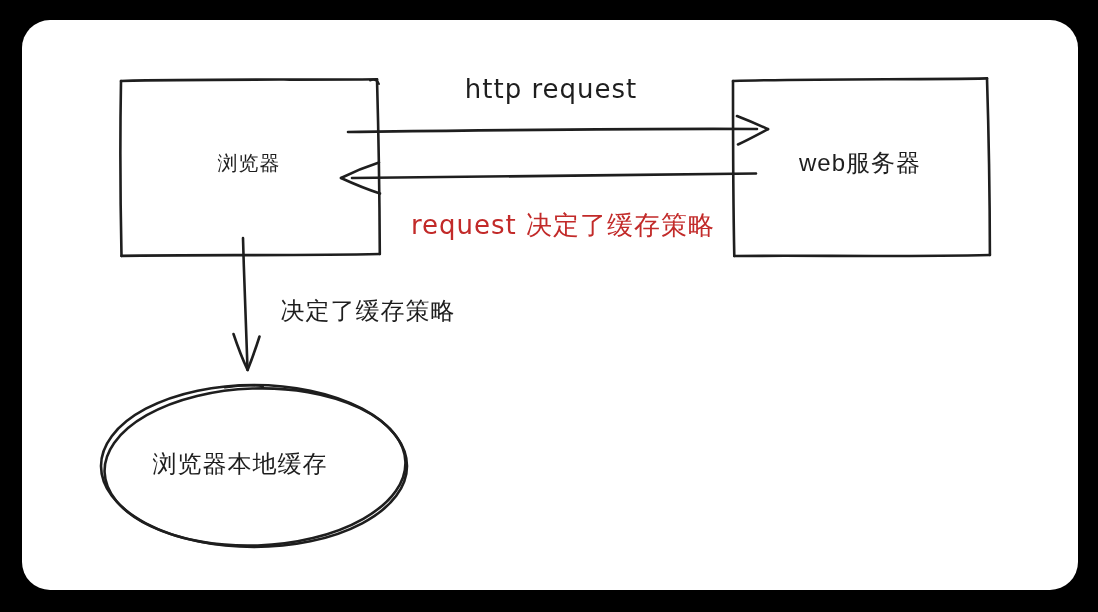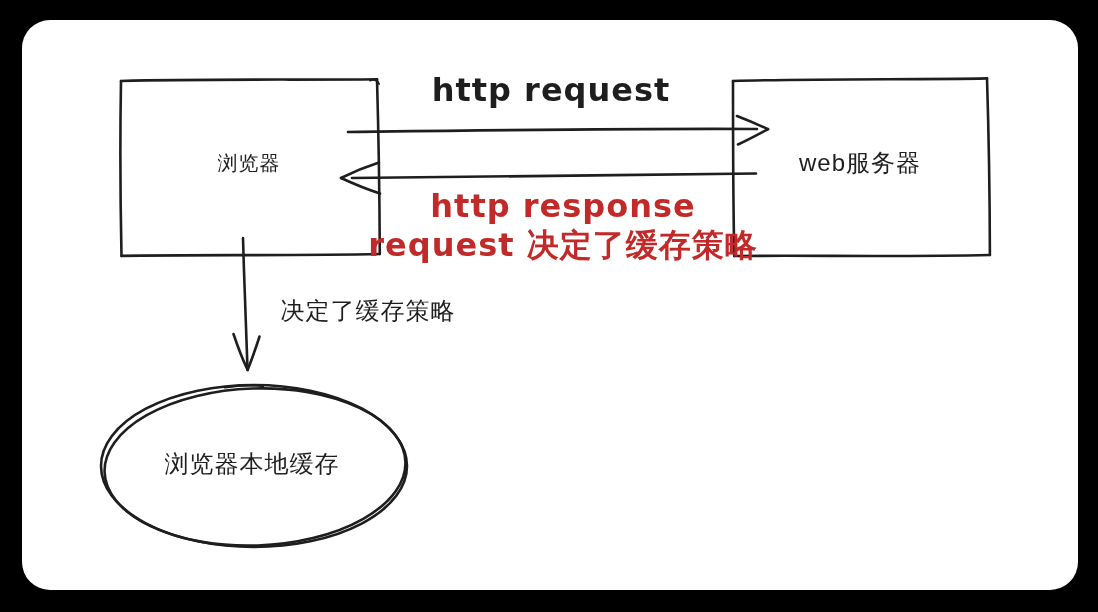--- a/index.html
+++ b/index.html
@@ -21,22 +21,22 @@
   .lbl{
     position:absolute;
     color:#1e1e1e;
     white-space:nowrap;
     line-height:1.15;
   }
   .lbl.center{transform:translate(-50%,-50%);text-align:center;}
   .cjk{font-size:24px;letter-spacing:1px;}
   .hand{
     font-family:"DejaVu Sans","Liberation Sans",sans-serif;
-    font-weight:700;
-    font-size:32px;
+    font-weight:400;
+    font-size:26px;
     letter-spacing:1px;
   }
   .red{color:#c22a29;}
   .red-lines{line-height:1.22;}
 </style>
 </head>
 <body>
 
 <div class="stage">
   <div class="card"></div>
@@ -83,20 +83,19 @@
     </g>
   </svg>
 
   <div class="lbl center cjk" style="left:249px;top:163px;font-size:20px;">浏览器</div>
 
   <div class="lbl center cjk" style="left:860px;top:163px;">web服务器</div>
 
   <div class="lbl center hand" style="left:551px;top:90px;">http request</div>
 
   <div class="lbl center red red-lines" style="left:563px;top:226px;text-align:center;">
-    <div class="hand red">http response</div>
     <div class="hand red">request 决定了缓存策略</div>
   </div>
 
   <div class="lbl center cjk" style="left:368px;top:311px;">决定了缓存策略</div>
 
-  <div class="lbl center cjk" style="left:252px;top:464px;">浏览器本地缓存</div>
+  <div class="lbl center cjk" style="left:240px;top:464px;">浏览器本地缓存</div>
 </div>
 
 </body></html>

